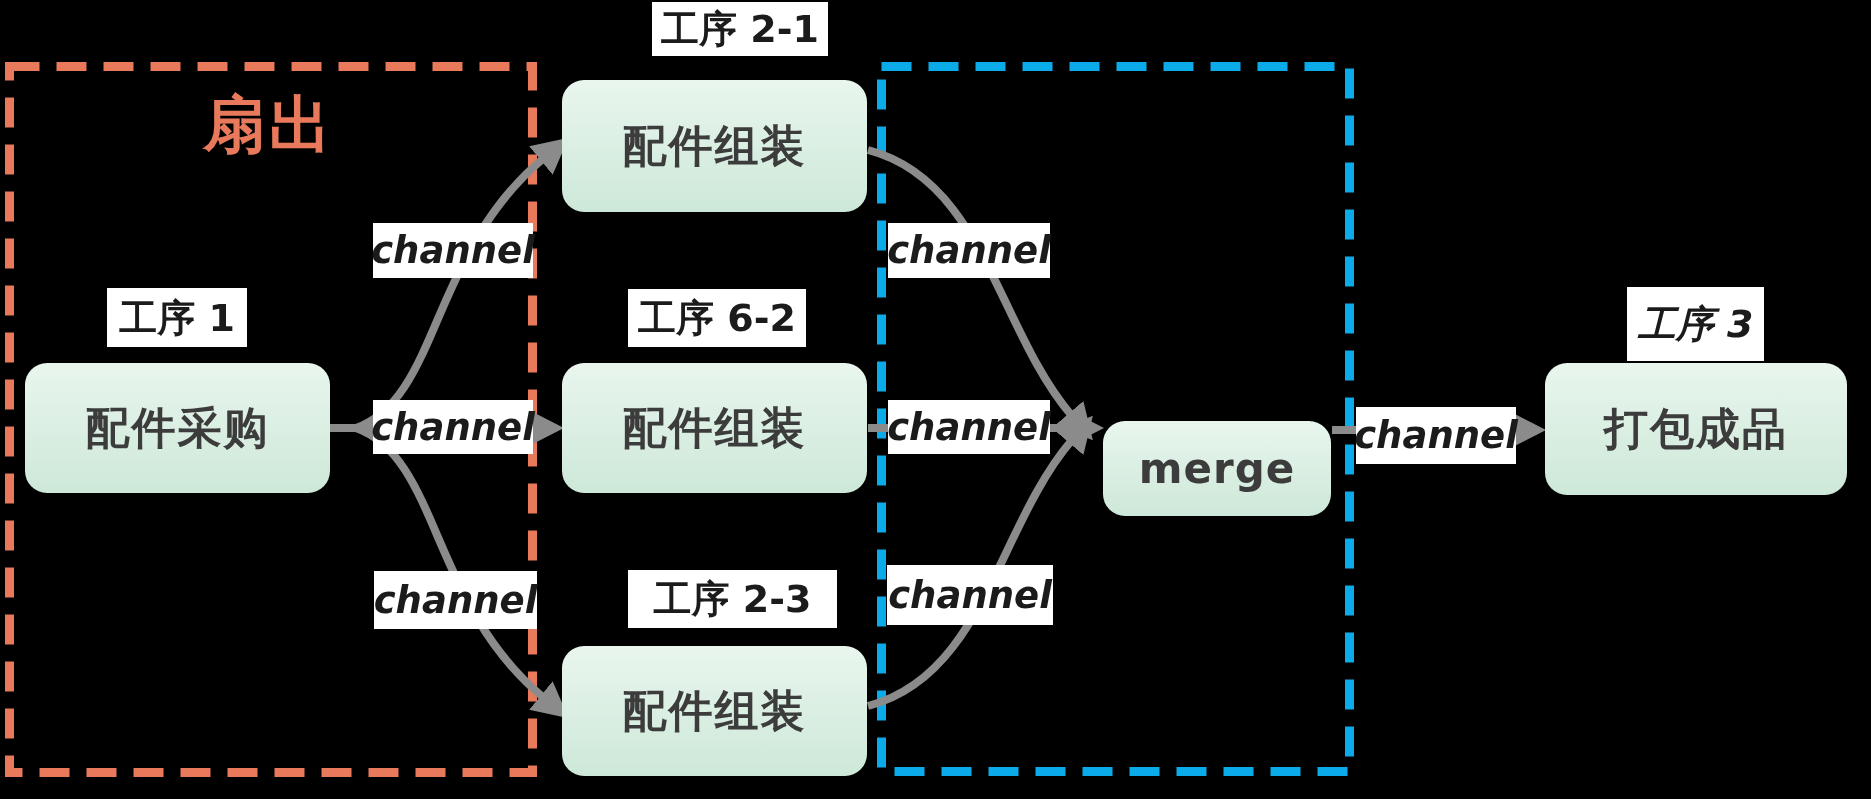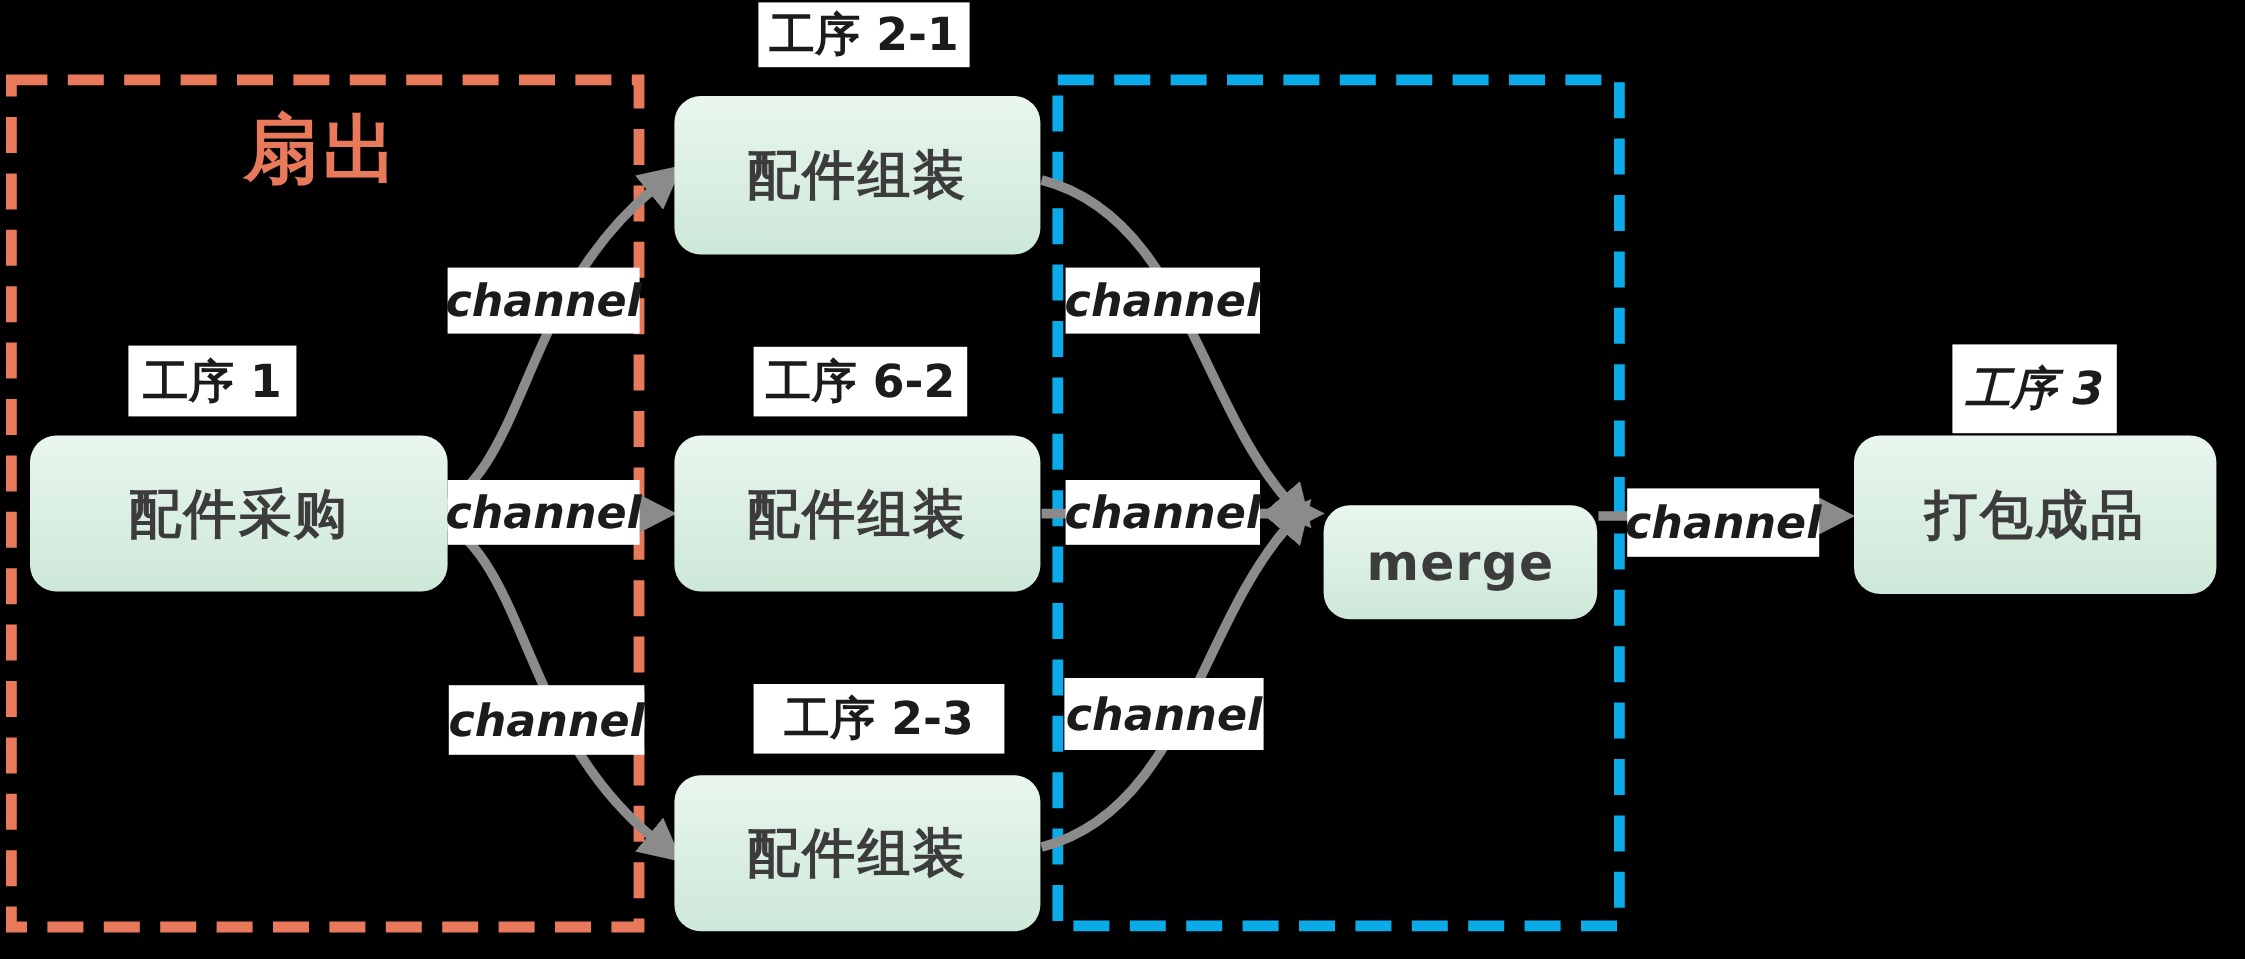--- a/index.html
+++ b/index.html
@@ -78,26 +78,26 @@
     <path class="flow" d="M 868 150 C 984 180, 998 330, 1072 416" marker-end="url(#ah)"></path>
     <path class="flow" d="M 868 428 L 1072 428" marker-end="url(#ah)"></path>
     <path class="flow" d="M 868 706 C 984 676, 998 526, 1072 440" marker-end="url(#ah)"></path>
 
     <path class="flow" d="M 1332 430 L 1514 430" marker-end="url(#ah)"></path>
   </svg>
 
   <div class="region-title fan-out-title" style="left:203px;top:94px;text-align:center;">扇出</div>
 
   <div class="step-label" style="left:107px;top:288px;width:140px;height:59px;">工序 1</div>
-  <div class="step-label" style="left:632px;top:2px;width:176px;height:54px;">工序 2-1</div>
+  <div class="step-label" style="left:652px;top:2px;width:176px;height:54px;">工序 2-1</div>
   <div class="step-label" style="left:628px;top:289px;width:178px;height:58px;">工序 6-2</div>
   <div class="step-label" style="left:628px;top:570px;width:209px;height:58px;">工序 2-3</div>
   <div class="step-label" style="left:1627px;top:287px;width:137px;height:74px;font-style:italic;">工序 3</div>
 
-  <div class="node" style="left:25px;top:363px;width:348px;height:130px;">配件采购</div>
+  <div class="node" style="left:25px;top:363px;width:305px;height:130px;">配件采购</div>
   <div class="node" style="left:562px;top:80px;width:305px;height:132px;">配件组装</div>
   <div class="node" style="left:562px;top:363px;width:305px;height:130px;">配件组装</div>
   <div class="node" style="left:562px;top:646px;width:305px;height:130px;">配件组装</div>
   <div class="node small" style="left:1103px;top:385px;width:228px;height:95px;margin-top:36px;">merge</div>
   <div class="node" style="left:1545px;top:363px;width:302px;height:132px;">打包成品</div>
 
   <div class="channel-label" style="left:373px;top:223px;width:160px;height:55px;">channel</div>
   <div class="channel-label" style="left:373px;top:400px;width:160px;height:54px;">channel</div>
   <div class="channel-label" style="left:374px;top:571px;width:163px;height:58px;">channel</div>
   <div class="channel-label" style="left:888px;top:223px;width:162px;height:55px;">channel</div>

